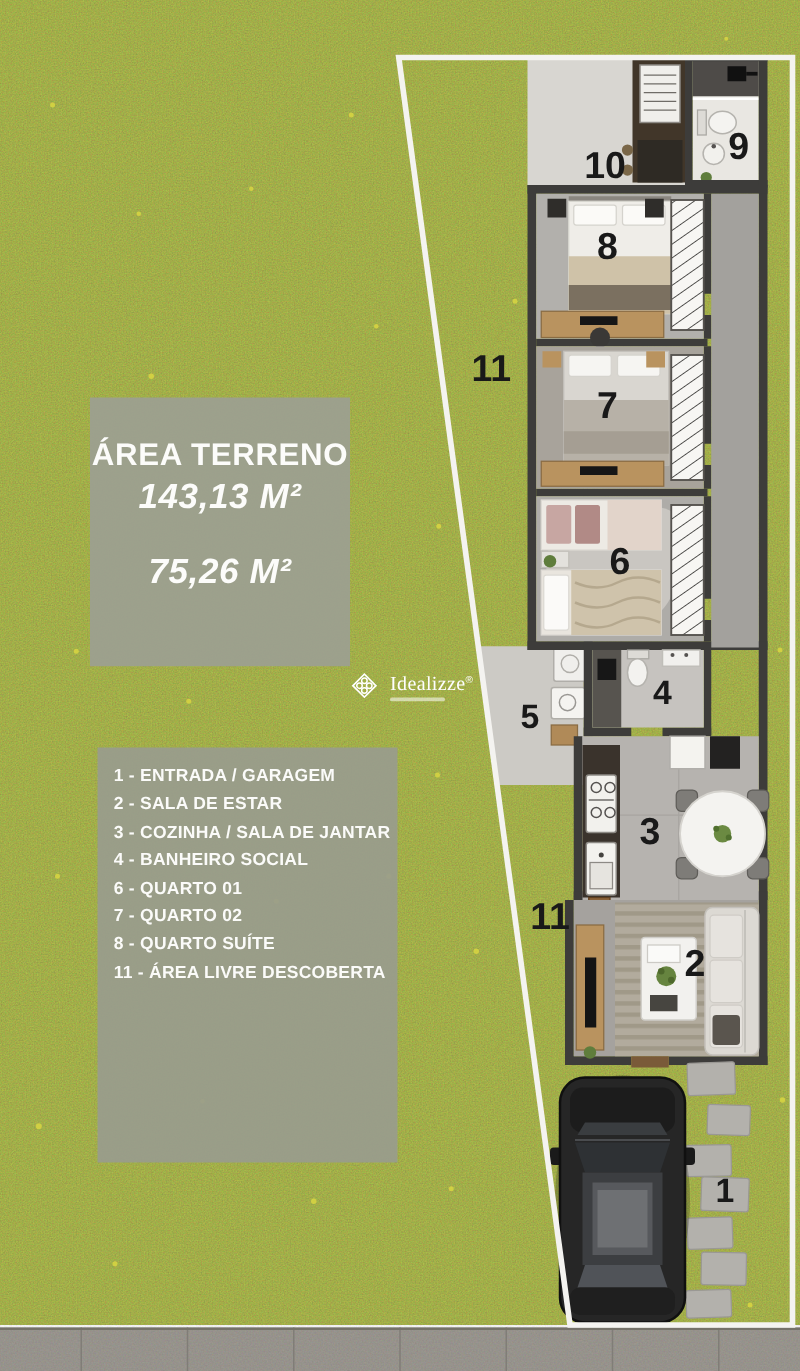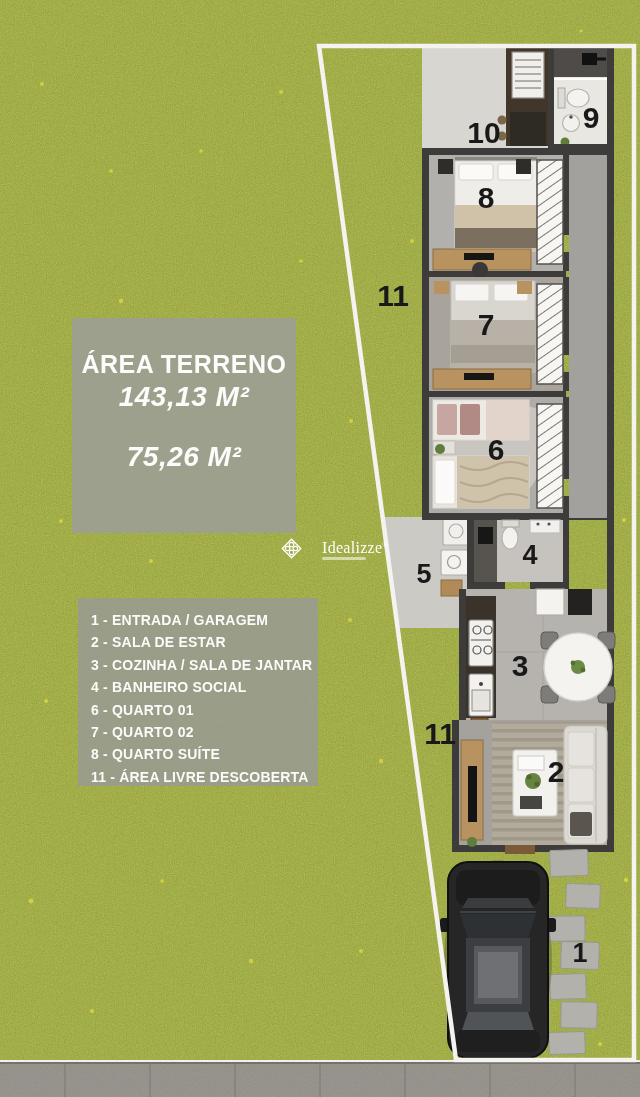--- a/index.html
+++ b/index.html
@@ -4,38 +4,38 @@
 <style>
   html,body{margin:0;padding:0;background:#444;}
   .stage{
     position:relative;width:640px;height:1097px;overflow:hidden;
     font-family:"Liberation Sans", sans-serif;
     background:#8e993d;
   }
   .stage svg.scene{position:absolute;left:0;top:0;}
   
   .info-panel{
-    position:absolute;left:72px;top:318px;width:224px;height:215px;
+    position:absolute;left:72px;top:318px;width:208px;height:215px;
     background:rgba(156,159,144,0.94);
     color:#fcfcfa;text-align:center;box-sizing:border-box;padding-top:30px;
   }
   .info-panel .t{font-size:25px;font-weight:bold;letter-spacing:.5px;line-height:32px;}
   .info-panel .v{font-size:28px;font-weight:bold;letter-spacing:.5px;line-height:34px;font-style:italic;}
   .info-panel .gap{height:26px;}
   .legend-panel{
-    position:absolute;left:78px;top:598px;width:240px;height:188px;
+    position:absolute;left:78px;top:598px;width:240px;height:332px;
     background:rgba(153,156,141,0.93);box-sizing:border-box;padding:11px 8px 0 13px;
   }
   .legend-panel ul{list-style:none;margin:0;padding:0;}
   .legend-panel li{
     color:#fbfbf9;font-size:14px;font-weight:bold;line-height:22.4px;
     letter-spacing:.2px;white-space:nowrap;
   }
   .logo{
-    position:absolute;left:279px;top:536px;display:flex;align-items:center;gap:18px;
+    position:absolute;left:279px;top:536px;display:flex;align-items:center;gap:8px;
     color:#fefefe;
   }
   .logo .brand{font-family:"Liberation Serif", serif;font-size:16px;letter-spacing:.3px;}
   .logo sup{font-size:8px;vertical-align:super;}
   .logo .txt{display:flex;flex-direction:column;line-height:15px;}
   .logo .tagline{margin-top:2px;width:44px;height:3px;border-radius:2px;background:rgba(255,255,255,0.55);}
   .plan-label{
     position:absolute;transform:translate(-50%,-50%);
     font-size:30px;font-weight:bold;color:#191919;line-height:1;
   }

